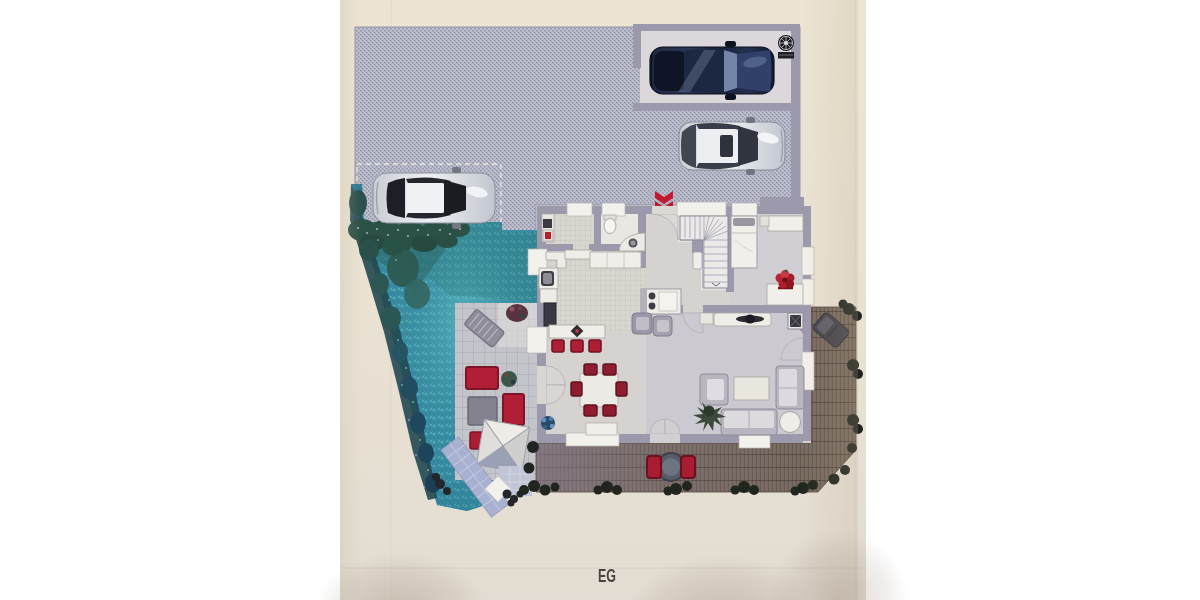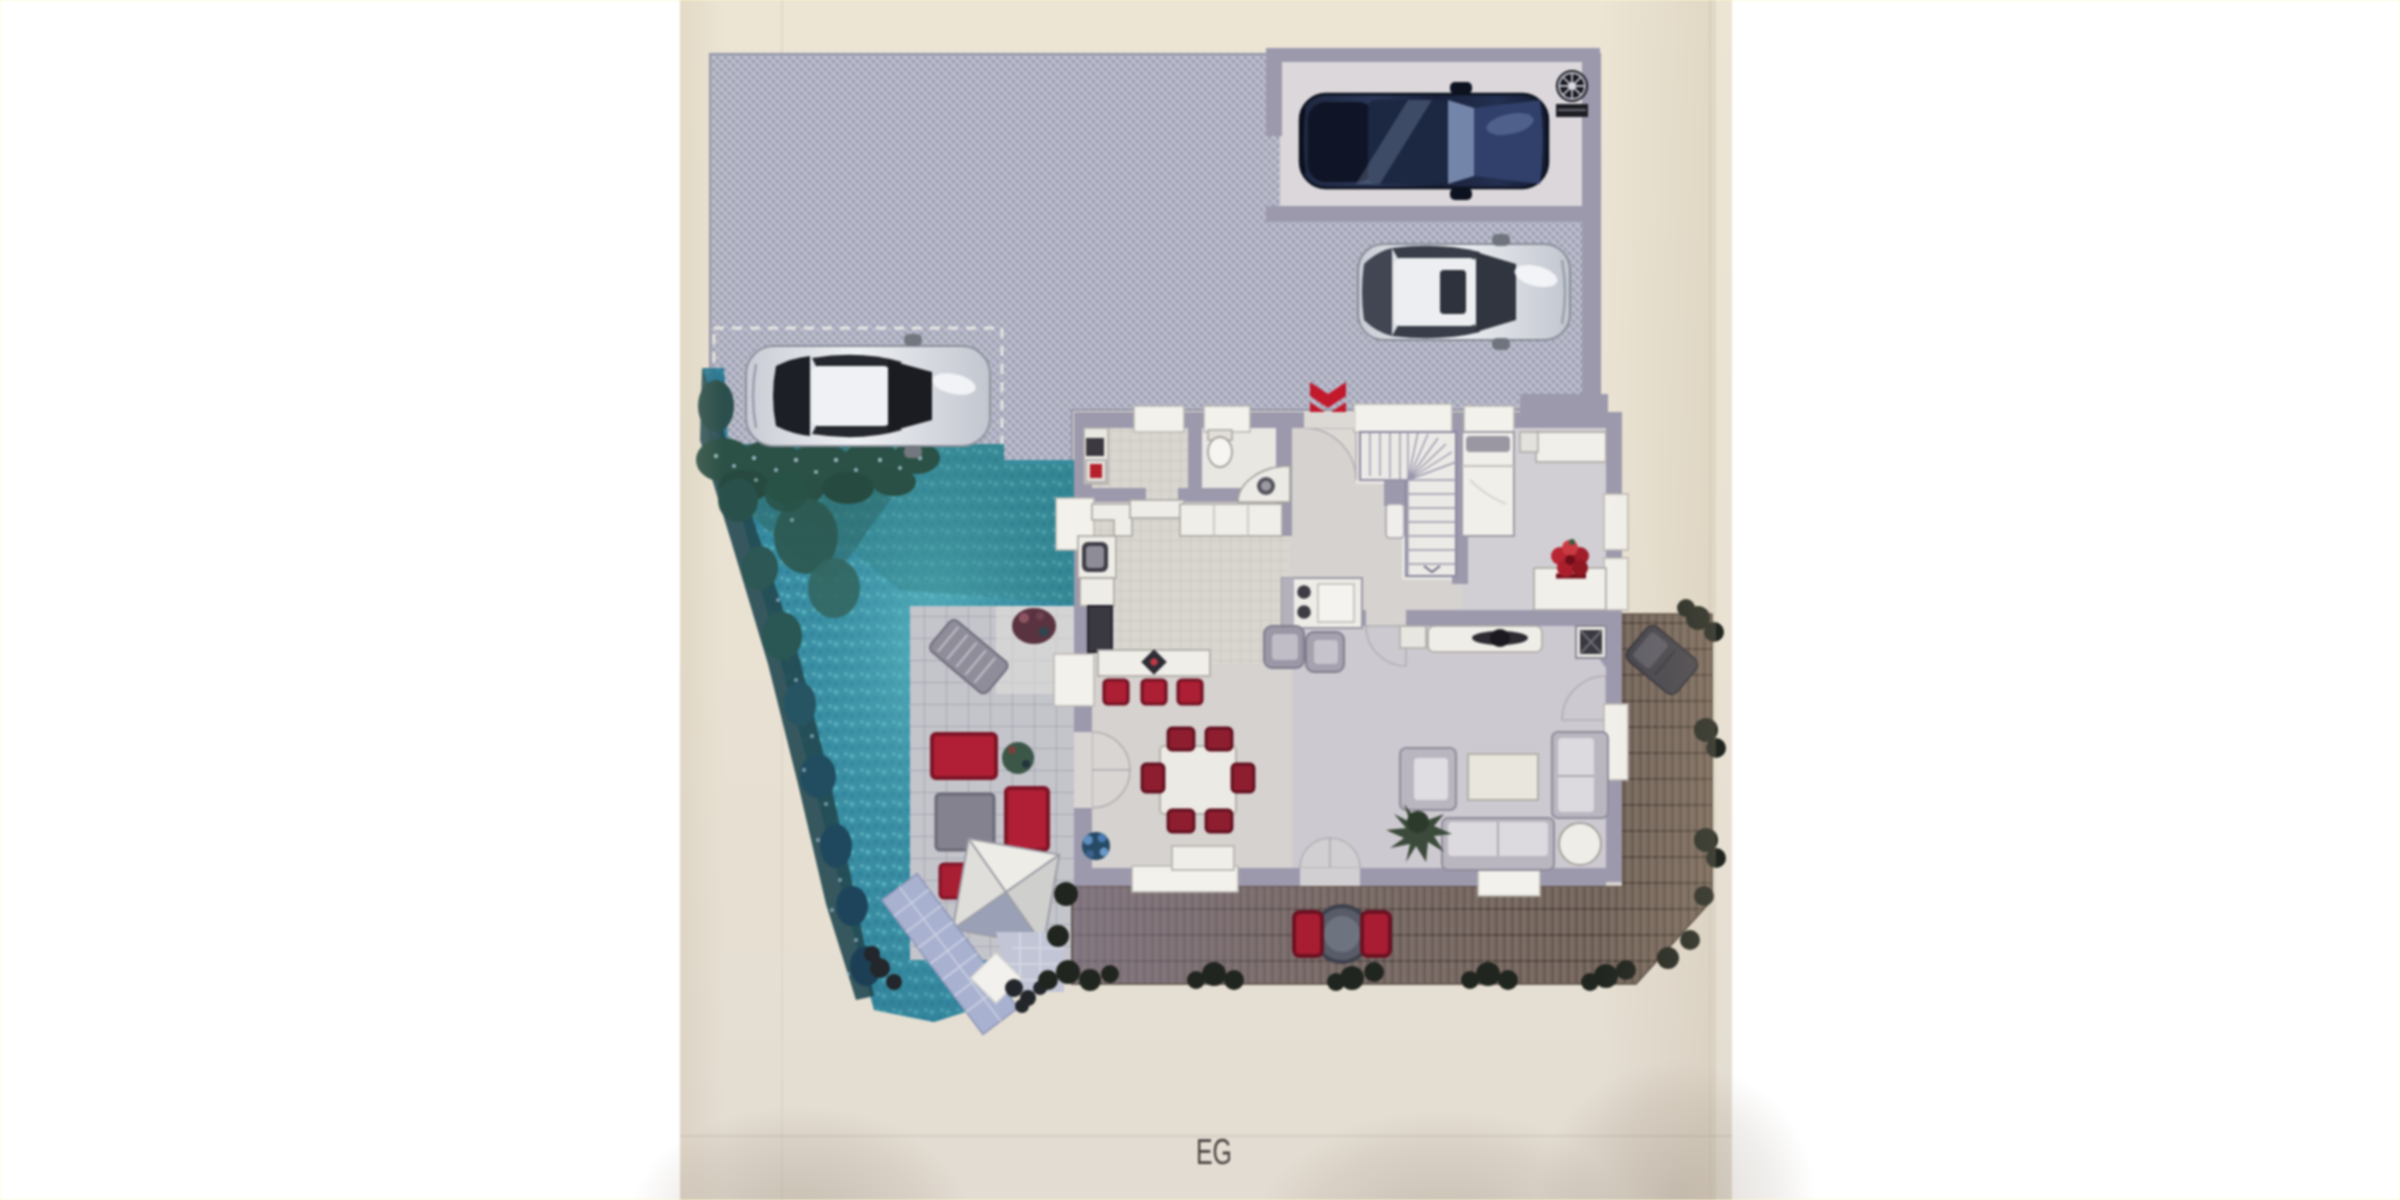--- a/index.html
+++ b/index.html
@@ -1,17 +1,17 @@
 <!DOCTYPE html>
 <html><head>
 <meta charset="utf-8">
 <style>
   html,body{margin:0;padding:0;background:#ffffff;}
-  #stage{position:relative;width:1200px;height:600px;overflow:hidden;background:#fef9c3;
-         font-family:"Liberation Sans", sans-serif;}
+  #stage{position:relative;width:1200px;height:600px;overflow:hidden;background:#f9a8d4;
+         font-family:"Liberation Sans", sans-serif;font-weight:bold;}
 </style>
 </head>
 <body>
 <div id="stage">
 <svg width="1200" height="600" viewBox="0 0 1200 600" xmlns="http://www.w3.org/2000/svg" style="filter:blur(0.45px)">
 <defs>
   <linearGradient id="pageGrad" x1="0" y1="0" x2="0" y2="1">
     <stop offset="0" stop-color="#ece5d4"></stop>
     <stop offset="0.55" stop-color="#e9e2d3"></stop>
     <stop offset="1" stop-color="#e3dcd2"></stop>

